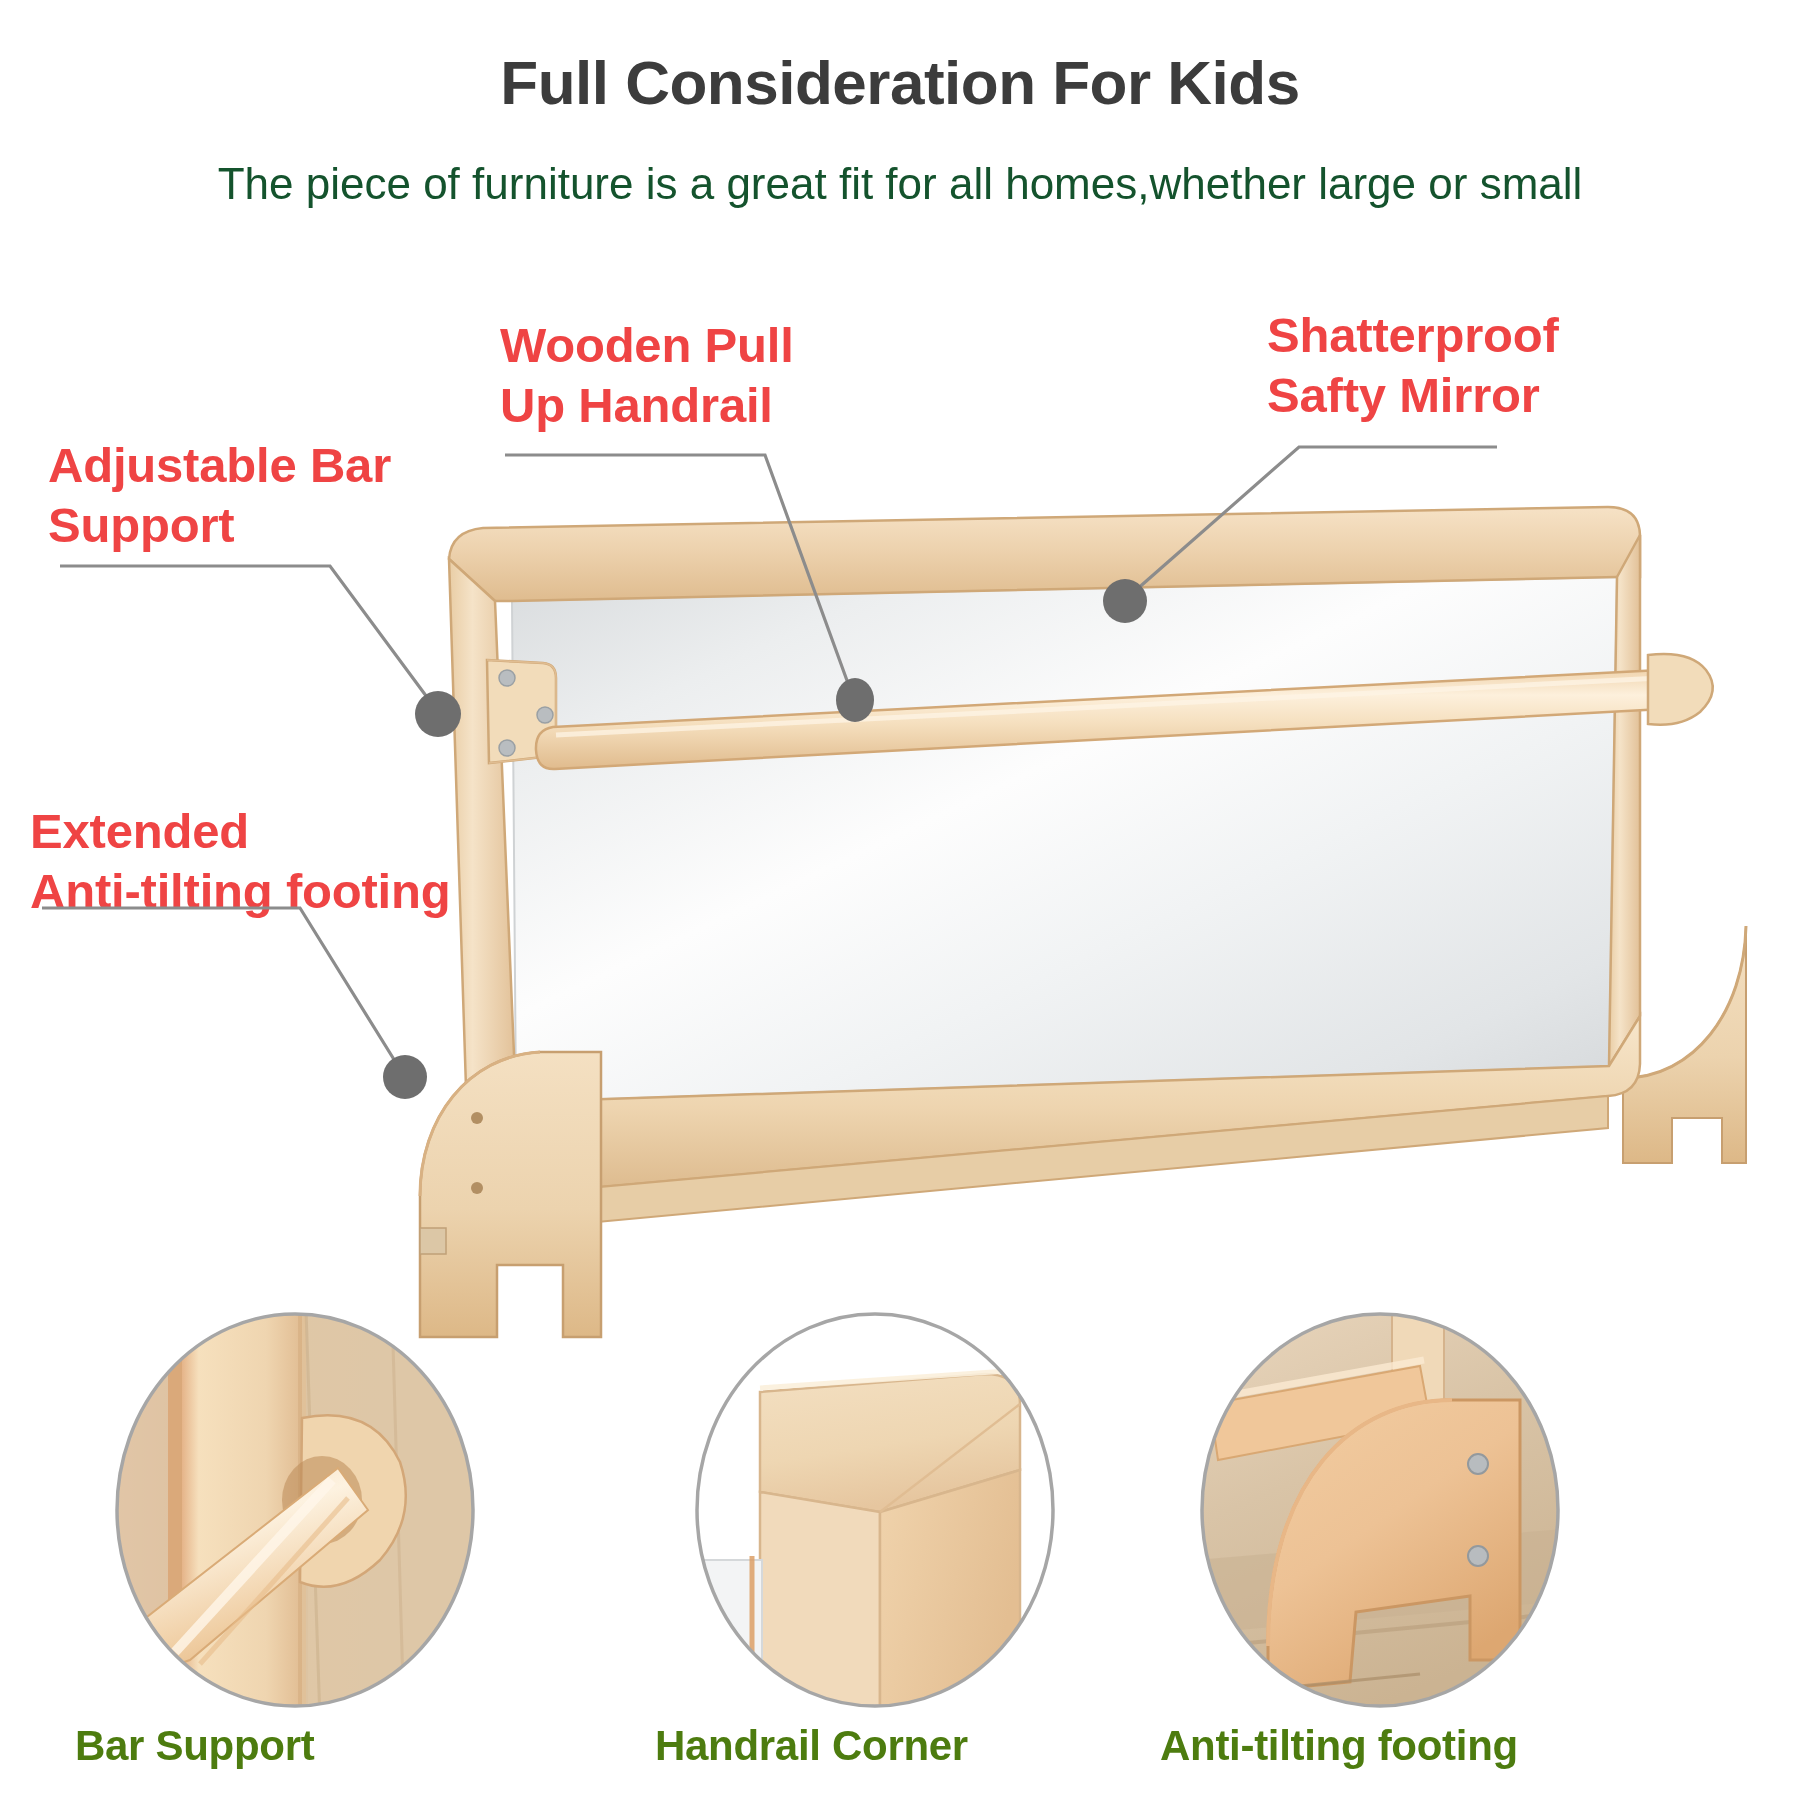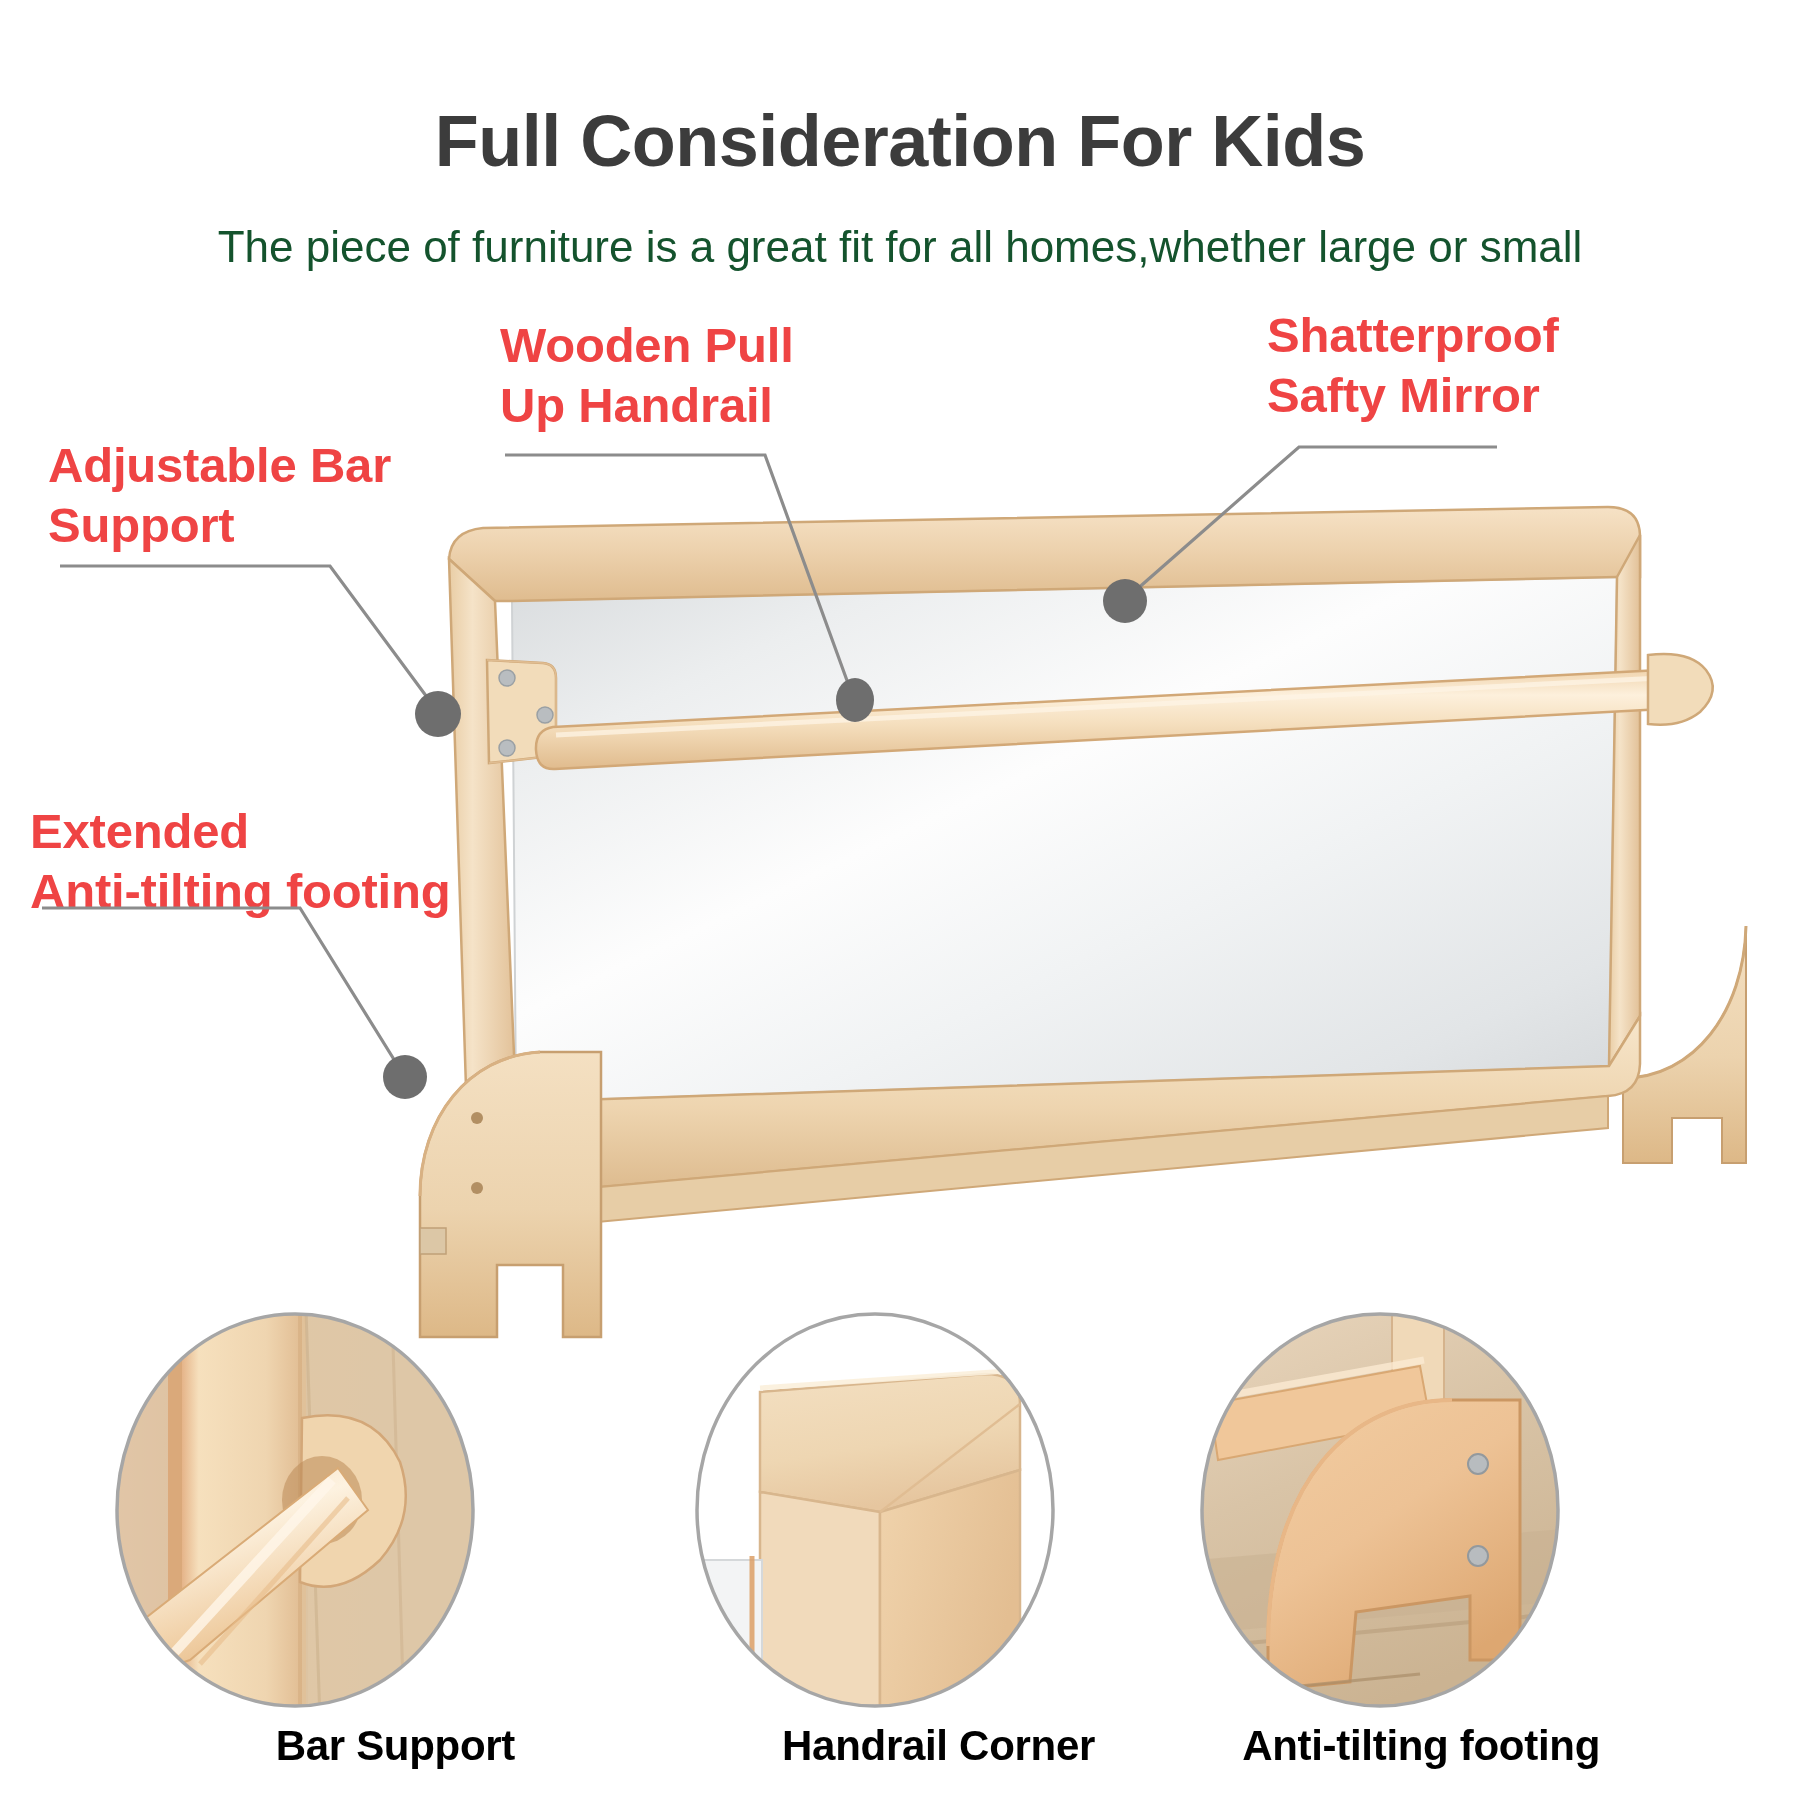--- a/index.html
+++ b/index.html
@@ -7,26 +7,26 @@
   body {
     font-family:"Liberation Sans", sans-serif;
     position:relative;
     overflow:hidden;
     -webkit-font-smoothing:antialiased;
   }
 
   
   #header { position:absolute; top:0; left:0; width:1800px; text-align:center; }
   #page-title {
-    font-size:72px;
+    font-size:62px;
     font-weight:bold;
     color:#3c3c3c;
     letter-spacing:-0.5px;
     line-height:1;
-    padding-top:105px;
+    padding-top:52px;
   }
   #page-subtitle {
     font-size:44px;
     font-weight:normal;
     color:#14532d;
     line-height:1;
     padding-top:48px;
   }
 
   
@@ -50,24 +50,24 @@
   
   #details { position:absolute; left:0; top:1310px; width:1800px; height:490px; }
   .detail-item { position:absolute; width:440px; text-align:center; }
   #detail-0 { left:75px;  }
   #detail-1 { left:655px; }
   #detail-2 { left:1160px;}
   .detail-caption {
     position:absolute;
     top:412px;
     width:440px;
-    text-align:right;
+    text-align:left;
     font-size:42px;
     font-weight:bold;
-    color:#000000;
+    color:#4d7c0f;
     letter-spacing:-0.3px;
   }
 </style>
 </head>
 <body>
 
 <div id="header">
   <div id="page-title">Full Consideration For Kids</div>
   <div id="page-subtitle">The piece of furniture is a great fit for all homes,whether large or small</div>
 </div>

